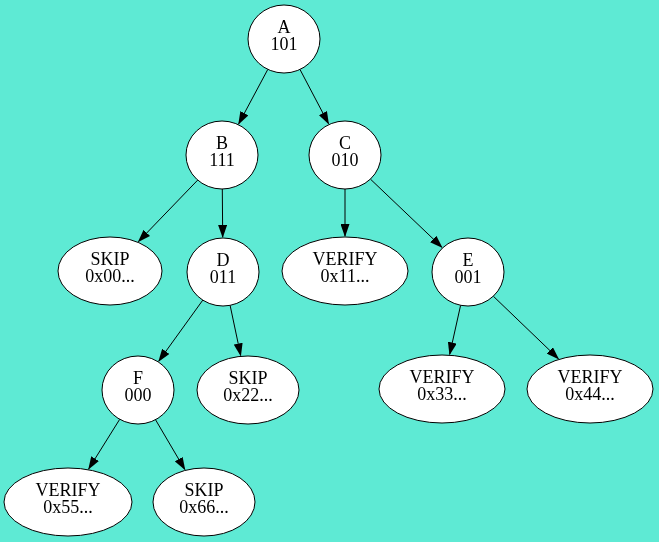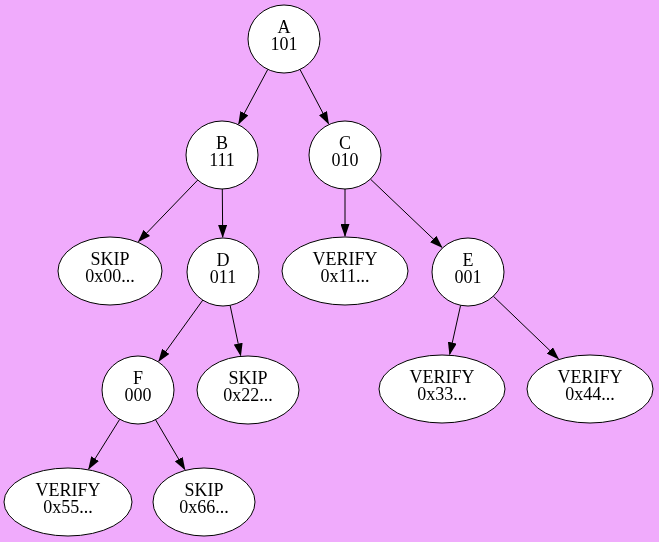--- a/index.html
+++ b/index.html
@@ -4,21 +4,21 @@
 <style>
   html, body {
     margin: 0;
     padding: 0;
     background: #ffffff;
   }
   .canvas {
     position: relative;
     width: 659px;
     height: 542px;
-    background: #f0abfc;
+    background: #5eead4;
     overflow: hidden;
   }
   svg text {
     font-family: "Liberation Serif", "DejaVu Serif", serif;
     font-size: 18px;
     fill: #000000;
   }
   svg .node-shape {
     fill: #ffffff;
     stroke: #000000;

